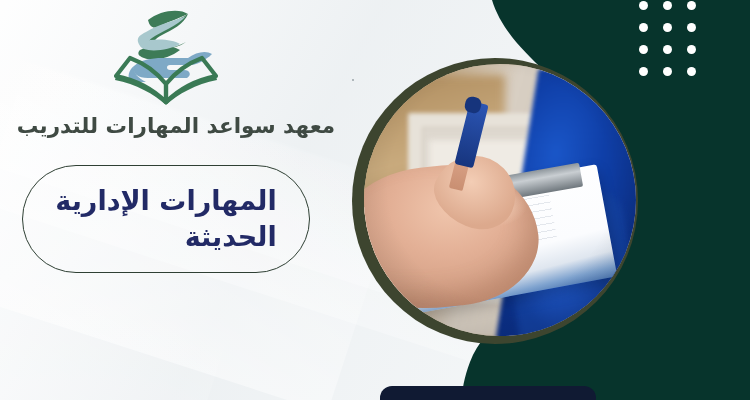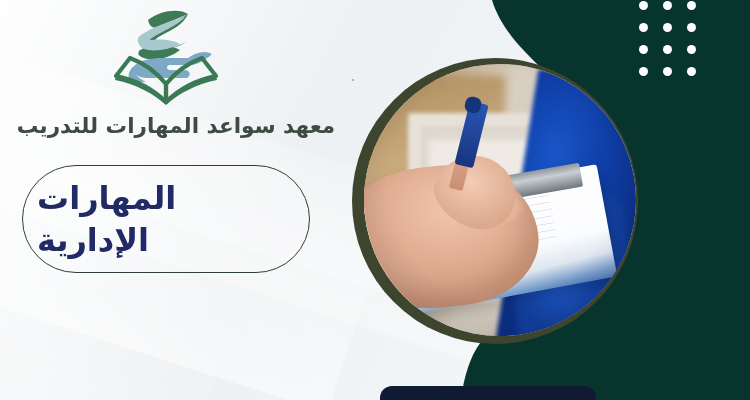--- a/index.html
+++ b/index.html
@@ -248,23 +248,23 @@
     border: 1.4px solid #2f4034;
     border-radius: 58px;
     background: rgba(255,255,255,0.10);
     z-index: 7;
     display: flex;
     align-items: center;
     justify-content: center;
   }
   .title-text {
     direction: rtl;
-    text-align: left;
+    text-align: right;
     color: #222a66;
-    font-size: 32px;
+    font-size: 27px;
     font-weight: 700;
     line-height: 1.32;
     padding: 0 14px;
   }
   .title-text span { display: block; }
 
   
   .speck {
     position: absolute;
     left: 352px;
@@ -369,16 +369,17 @@
         <path d="M70 99 C58 88 40 78 19 74 L20 70 C40 74 58 84 70 96 C82 84 100 74 120 70 L121 74 C100 78 82 88 70 99 Z" fill="#3a7a55"></path>
       </g>
     </svg>
   </div>
 
   <div class="institute-name">معهد سواعد المهارات للتدريب</div>
 
   <div class="title-box">
     <div class="title-text">
       <span>المهارات الإدارية</span>
+      <span>الحديثة</span>
     </div>
   </div>
 
 </div>
 
 </body></html>

